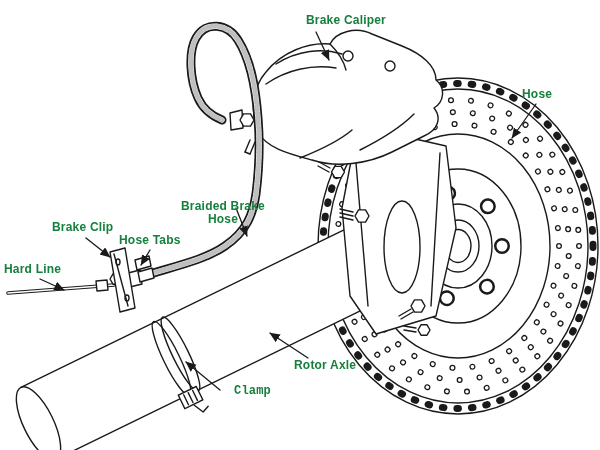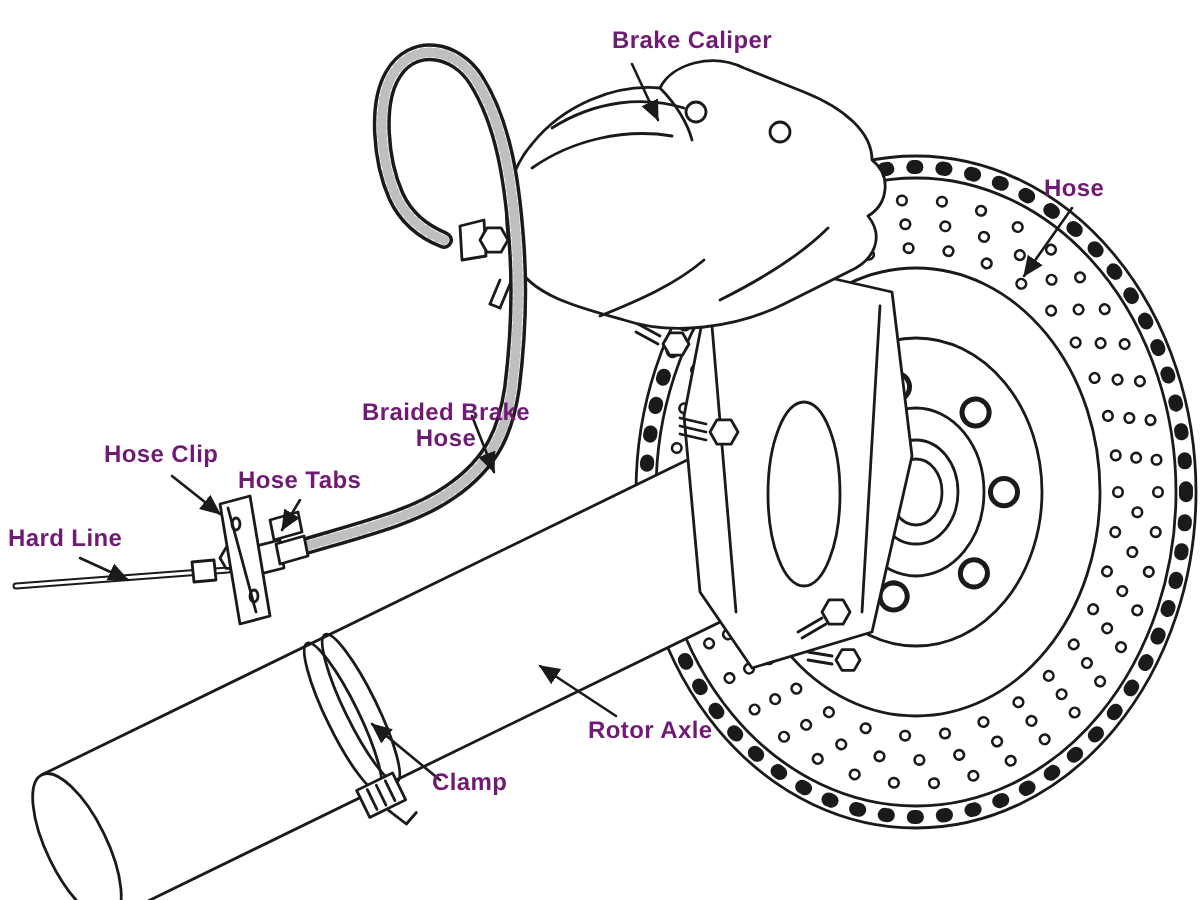--- a/index.html
+++ b/index.html
@@ -1,29 +1,29 @@
 <!DOCTYPE html>
 <html><head>
 <meta charset="utf-8">
 <style>
   html,body{margin:0;padding:0;background:#fff;}
   #stage{position:relative;width:600px;height:450px;background:#fff;overflow:hidden;
          font-family:"Liberation Sans",sans-serif;}
   #art{position:absolute;left:0;top:0;}
-  .lbl{position:absolute;font:700 12px/1.1 "Liberation Sans",sans-serif;color:#701a75;
+  .lbl{position:absolute;font:700 12px/1.1 "Liberation Sans",sans-serif;color:#15803d;
        white-space:nowrap;letter-spacing:.2px;}
   .lbl.wrap{white-space:normal;text-align:center;margin-top:24px;}
   #lbl-brake-caliper{left:306px;top:14px;}
   #lbl-rotor{left:522px;top:88px;}
   #lbl-braided{left:178px;top:176px;width:90px;}
   #lbl-hose-clip{left:52px;top:221px;}
   #lbl-hose-tabs{left:119px;top:234px;text-align:center;}
   #lbl-hard-line{left:4px;top:263px;}
   #lbl-rear-axle{left:294px;top:359px;}
-  #lbl-clamp{left:216px;top:385px;}
+  #lbl-clamp{left:234px;top:385px;font-family:Liberation Mono, monospace;}
 </style>
 </head>
 <body>
 
 <div id="stage">
 
 <svg id="art" width="600" height="450" viewBox="0 0 600 450">
   <defs>
     <marker id="arrow" markerWidth="9" markerHeight="9" refX="7.5" refY="3.5" orient="auto">
       <path d="M0,0 L8,3.5 L0,7 Z" fill="#1a1a1a"></path>
@@ -166,19 +166,19 @@
       <line x1="40" y1="279" x2="64" y2="290" marker-end="url(#arrow)"></line>
       <line x1="308" y1="358" x2="270" y2="333" marker-end="url(#arrow)"></line>
       <line x1="220" y1="390" x2="186" y2="362" marker-end="url(#arrow)"></line>
     </g>
   </g>
 </svg>
 
 <div class="lbl" id="lbl-brake-caliper">Brake Caliper</div>
 <div class="lbl" id="lbl-rotor">Hose</div>
 <div class="lbl wrap" id="lbl-braided">Braided Brake Hose</div>
-<div class="lbl" id="lbl-hose-clip">Hose Clip</div>
+<div class="lbl" id="lbl-hose-clip">Brake Clip</div>
 <div class="lbl" id="lbl-hose-tabs">Hose Tabs</div>
 <div class="lbl" id="lbl-hard-line">Hard Line</div>
 <div class="lbl" id="lbl-rear-axle">Rotor Axle</div>
 <div class="lbl" id="lbl-clamp">Clamp</div>
 
 </div>
 
 </body></html>

